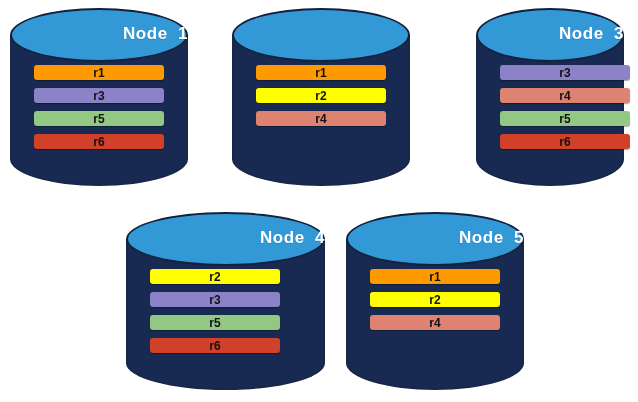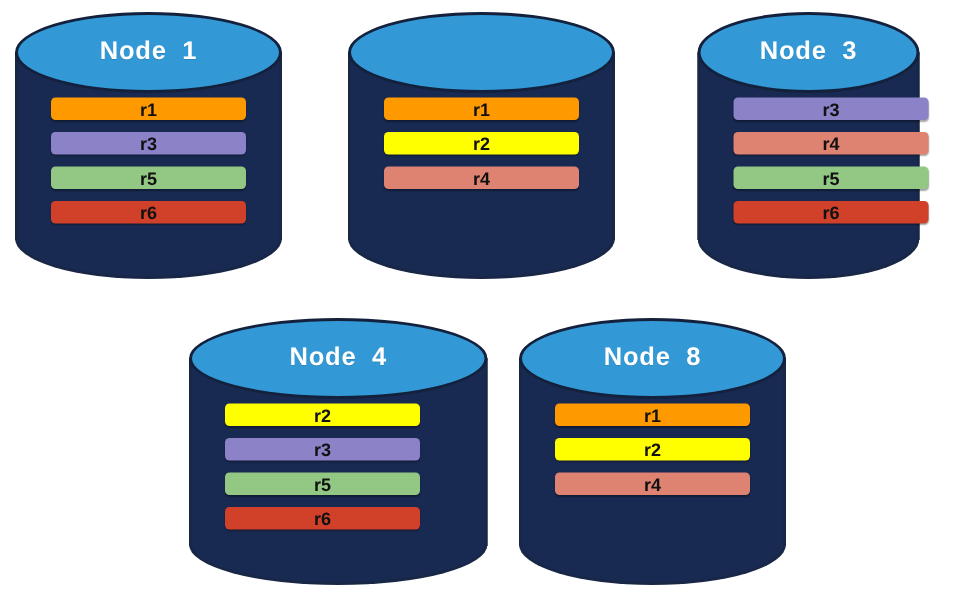--- a/index.html
+++ b/index.html
@@ -54,21 +54,21 @@
     background: #3399D6;
     border: 2px solid #13213d;
     border-radius: 50%;
     box-sizing: border-box;
     z-index: 3;
   }
   .cyl-title {
     position: absolute;
     left: 0;
     width: 100%;
-    text-align: center;
+    text-align: right;
     color: #ffffff;
     font-weight: bold;
     letter-spacing: 0.5px;
     z-index: 4;
     white-space: pre;
     text-shadow: 0 1px 0 rgba(0,0,0,0.12);
   }
 
   
   .bars {
@@ -134,21 +134,21 @@
           <span class="bar-label" style="color: rgb(17, 17, 17);">r1</span>
         </div>
         <div class="bar" style="background: rgb(255, 255, 0);">
           <span class="bar-label" style="color: rgb(17, 17, 17);">r2</span>
         </div>
         <div class="bar" style="background: rgb(222, 130, 114);">
           <span class="bar-label" style="color: rgb(17, 17, 17);">r4</span>
         </div>
       </div>
     </div>
-    <div class="node" style="left: 465px; top: 8px; width: 148px; height: 178px;">
+    <div class="node" style="left: 476px; top: 8px; width: 148px; height: 178px;">
       <div class="cyl-body" style="top: 27px; height: 125px; background: rgb(25, 42, 82);"></div>
       <div class="cyl-bottom" style="top: 151px; height: 27px; background: rgb(25, 42, 82);"></div>
       <div class="cyl-top" style="top: 0px; height: 54px; background: rgb(51, 153, 214);"></div>
       <div class="cyl-title" style="top: 16px; font-size: 17px; color: rgb(255, 255, 255);">Node  3</div>
       <div class="bars" style="left: 24px; right: 24px; width: 130px; top: 57px;">
         <div class="bar" style="background: rgb(140, 130, 200);">
           <span class="bar-label" style="color: rgb(17, 17, 17);">r3</span>
         </div>
         <div class="bar" style="background: rgb(222, 130, 114);">
           <span class="bar-label" style="color: rgb(17, 17, 17);">r4</span>
@@ -178,21 +178,21 @@
         </div>
         <div class="bar" style="background: rgb(209, 65, 42);">
           <span class="bar-label" style="color: rgb(17, 17, 17);">r6</span>
         </div>
       </div>
     </div>
     <div class="node" style="left: 346px; top: 212px; width: 178px; height: 178px;">
       <div class="cyl-body" style="top: 27px; height: 125px; background: rgb(25, 42, 82);"></div>
       <div class="cyl-bottom" style="top: 151px; height: 27px; background: rgb(25, 42, 82);"></div>
       <div class="cyl-top" style="top: 0px; height: 54px; background: rgb(51, 153, 214);"></div>
-      <div class="cyl-title" style="top: 16px; font-size: 17px; color: rgb(255, 255, 255);">Node  8</div>
+      <div class="cyl-title" style="top: 16px; font-size: 17px; color: rgb(255, 255, 255);">Node  5</div>
       <div class="bars" style="left: 24px; right: 24px; width: 130px; top: 57px;">
         <div class="bar" style="background: rgb(255, 153, 0);">
           <span class="bar-label" style="color: rgb(17, 17, 17);">r1</span>
         </div>
         <div class="bar" style="background: rgb(255, 255, 0);">
           <span class="bar-label" style="color: rgb(17, 17, 17);">r2</span>
         </div>
         <div class="bar" style="background: rgb(222, 130, 114);">
           <span class="bar-label" style="color: rgb(17, 17, 17);">r4</span>
         </div>

